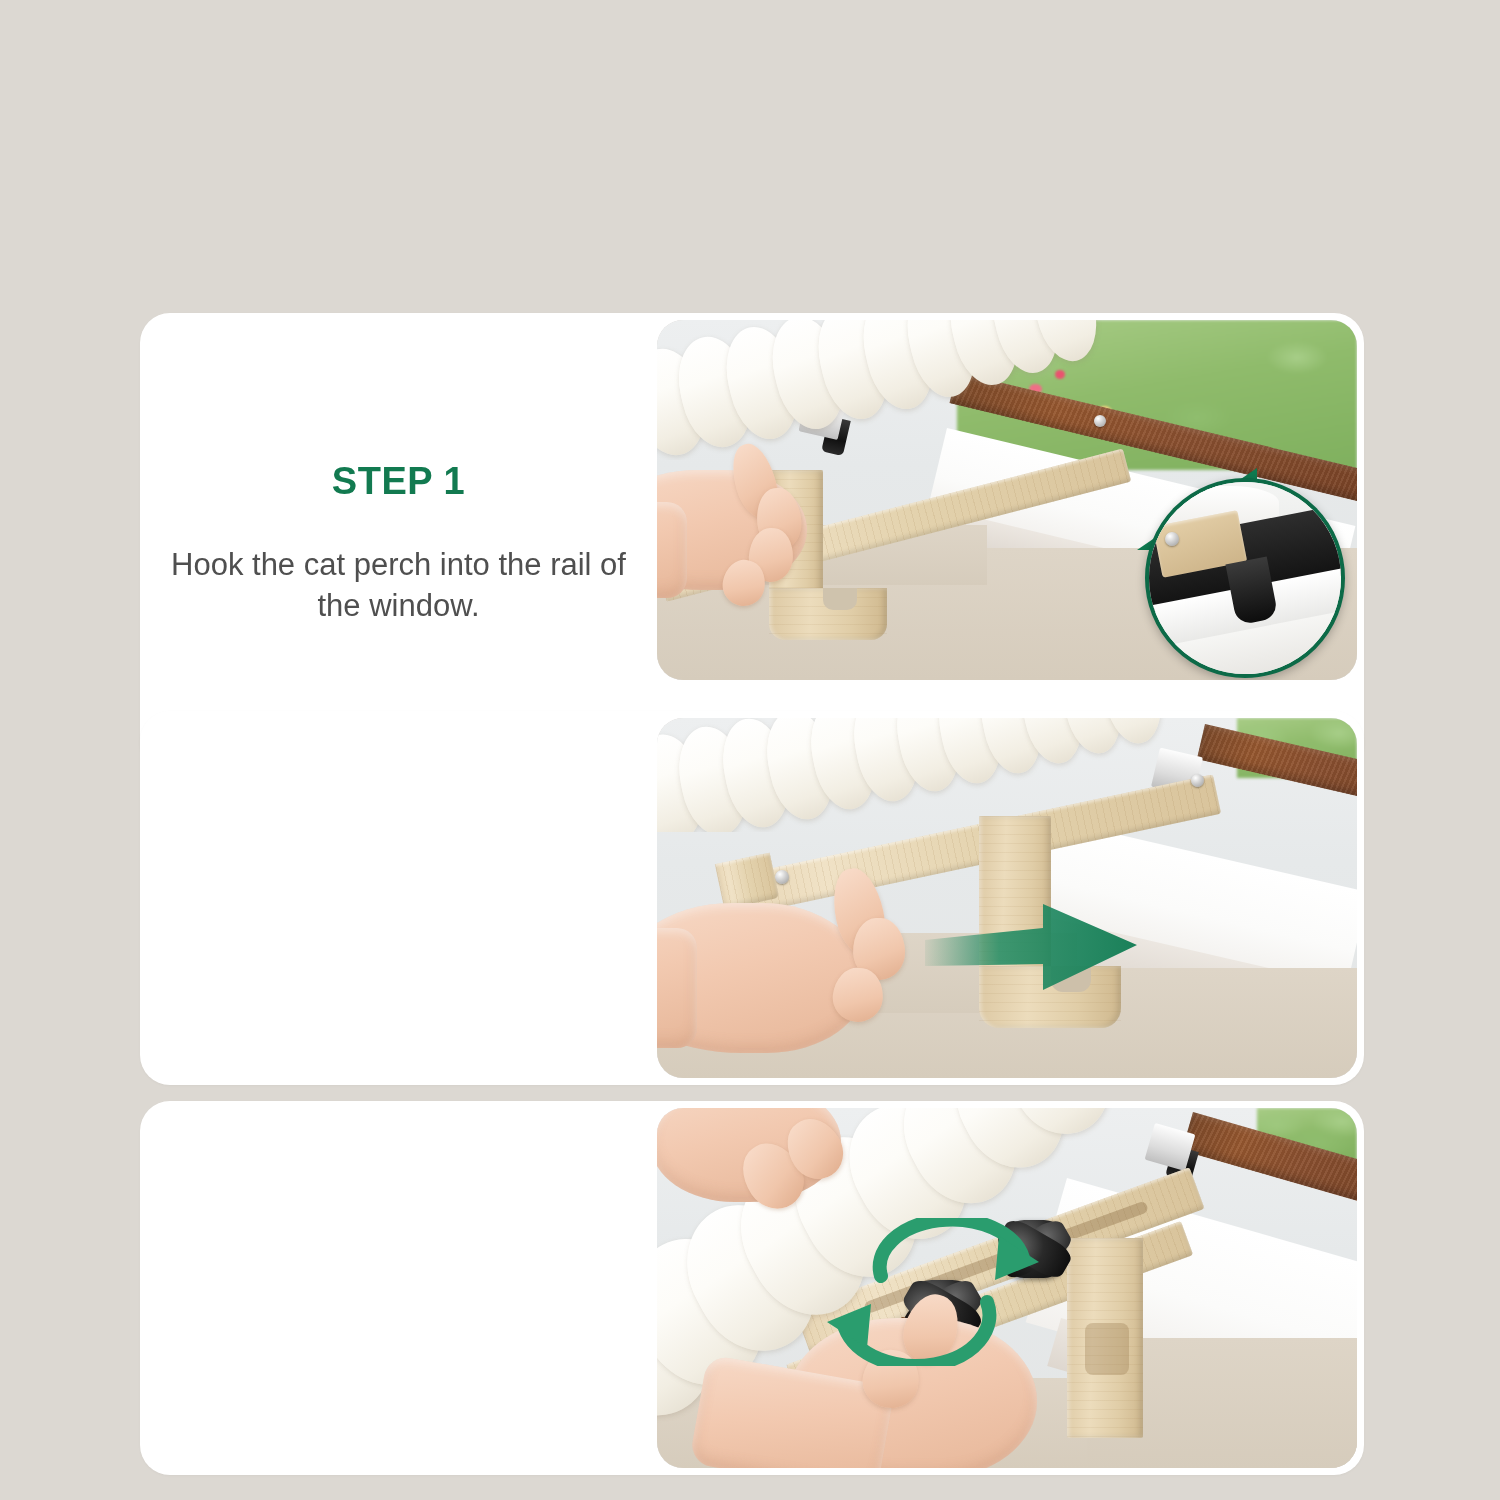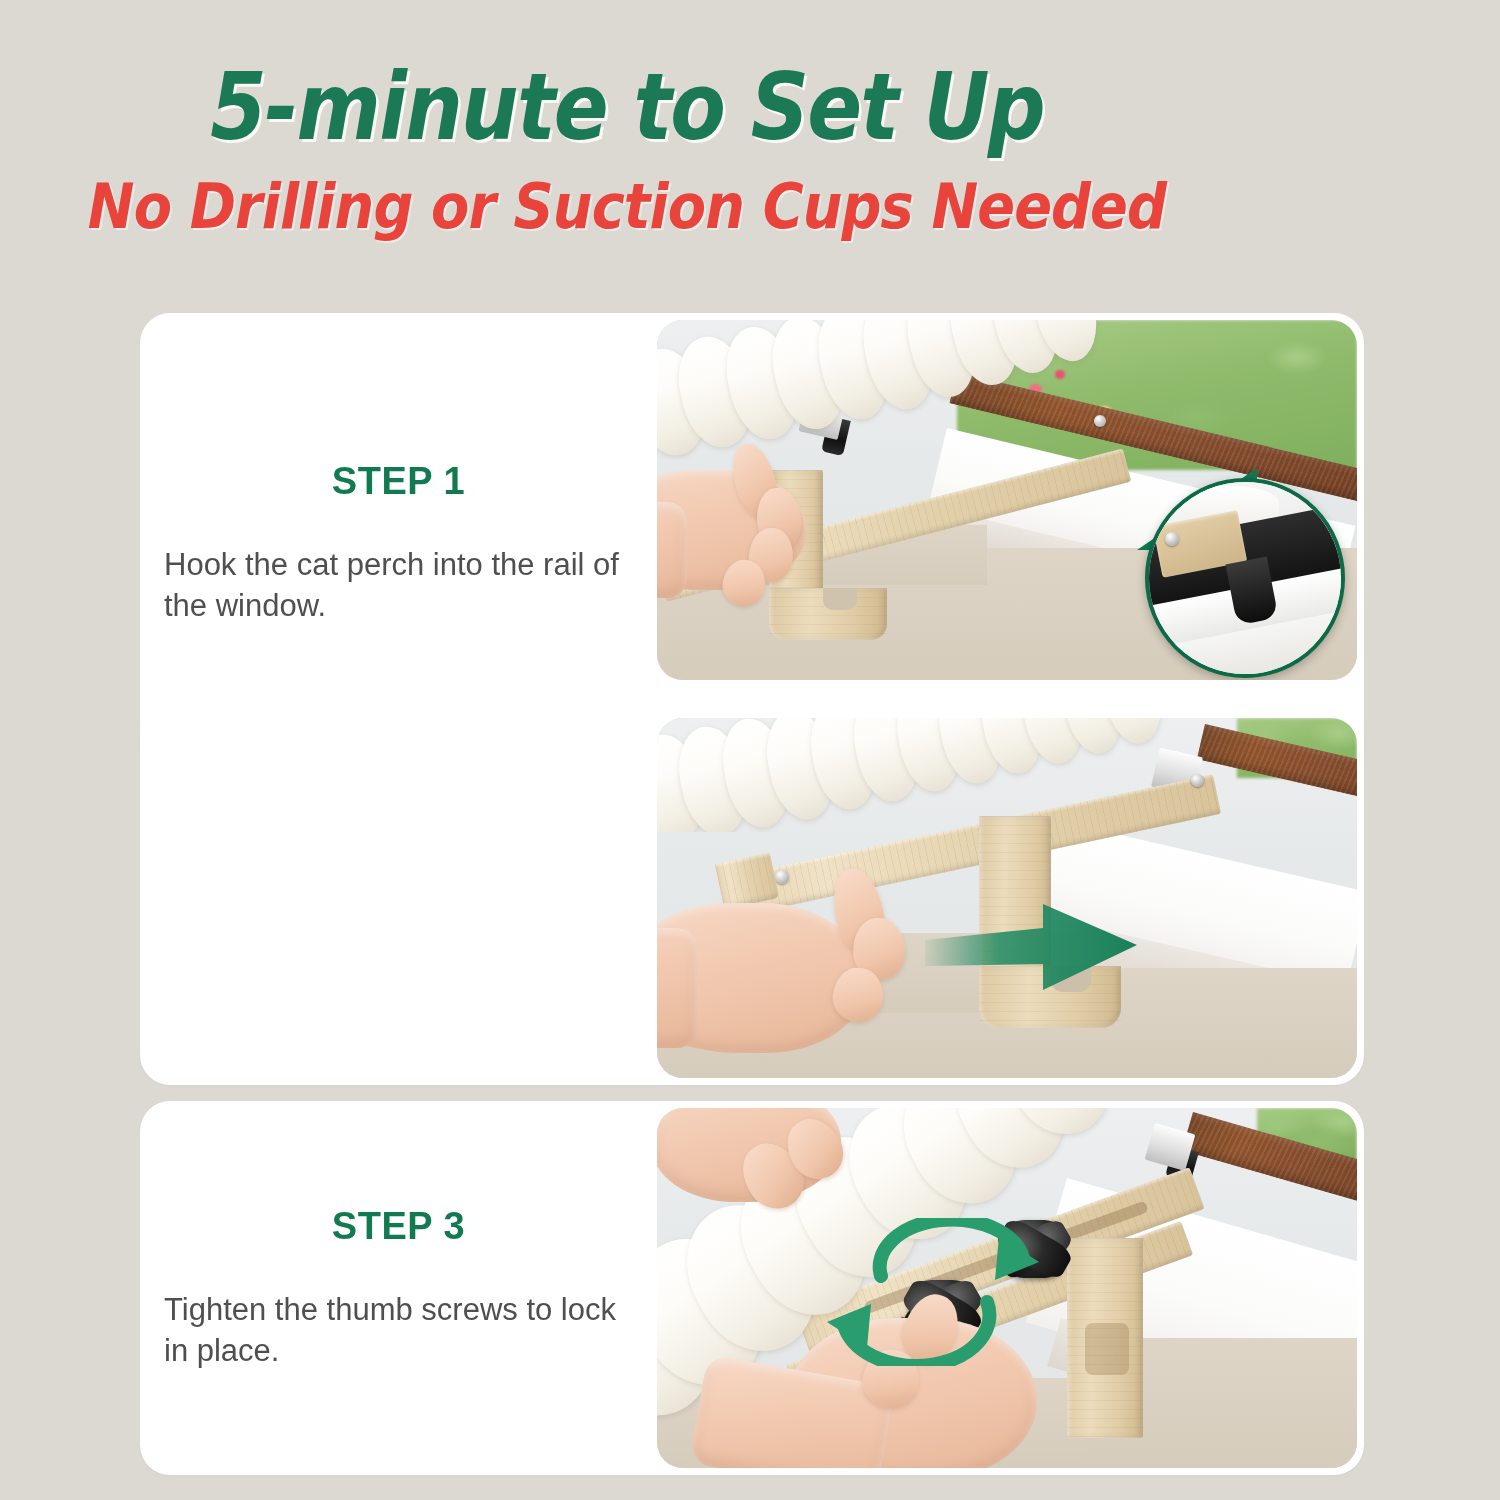--- a/index.html
+++ b/index.html
@@ -94,21 +94,21 @@
     font-weight: bold;
     color: #127a50;
     letter-spacing: 0.5px;
     margin-bottom: 42px;
   }
 
   .step-desc {
     font-size: 31px;
     line-height: 1.32;
     color: #4f4f4f;
-    text-align: left;
+    text-align: center;
   }
 
   
   .photo {
     position: absolute;
     top: 7px;
     left: 517px;
     width: 700px;
     height: 360px;
     border-radius: 26px;
@@ -248,24 +248,20 @@
     overflow: hidden;
     background: #f2f2f0;
     box-shadow: 0 3px 10px rgba(0,0,0,0.25);
   }
 </style>
 </head>
 <body>
 
 <div class="page">
 
-  <div class="header">
-    <div class="title">5-minute to Set Up</div>
-    <div class="subtitle">No Drilling or Suction Cups Needed</div>
-  </div>
 
   <div class="card" id="card-1">
 
     <div class="card-text">
       <div class="step-label">STEP 1</div>
       <div class="step-desc">Hook the cat perch into the rail of the window.</div>
     </div>
 
     <div class="photo">
 
@@ -390,24 +386,20 @@
             </linearGradient>
           </defs>
           <path d="M0,42 L118,30 L118,6 L212,47 L118,92 L118,66 L0,68 Z" fill="url(#agrad2)"></path>
         </svg>
       </div>
     </div>
   </div>
 
   <div class="card" id="card-3">
 
-    <div class="card-text">
-      <div class="step-label">STEP 3</div>
-      <div class="step-desc">Tighten the thumb screws to lock in place.</div>
-    </div>
 
     <div class="photo">
       <div class="ph-layer sky-out"></div>
       <div class="ph-layer lawn" style="left:600px;top:0;width:100px;height:54px;"></div>
 
       <div class="ph-layer wood-frame" style="left:536px;top:4px;width:220px;height:40px;transform:rotate(16deg);transform-origin:left top;"></div>
 
       <div class="ph-layer sill" style="left:410px;top:70px;width:330px;height:150px;transform:rotate(16deg);transform-origin:left top;"></div>
       <div class="ph-layer sill-edge" style="left:404px;top:210px;width:340px;height:50px;transform:rotate(16deg);transform-origin:left top;"></div>
 

